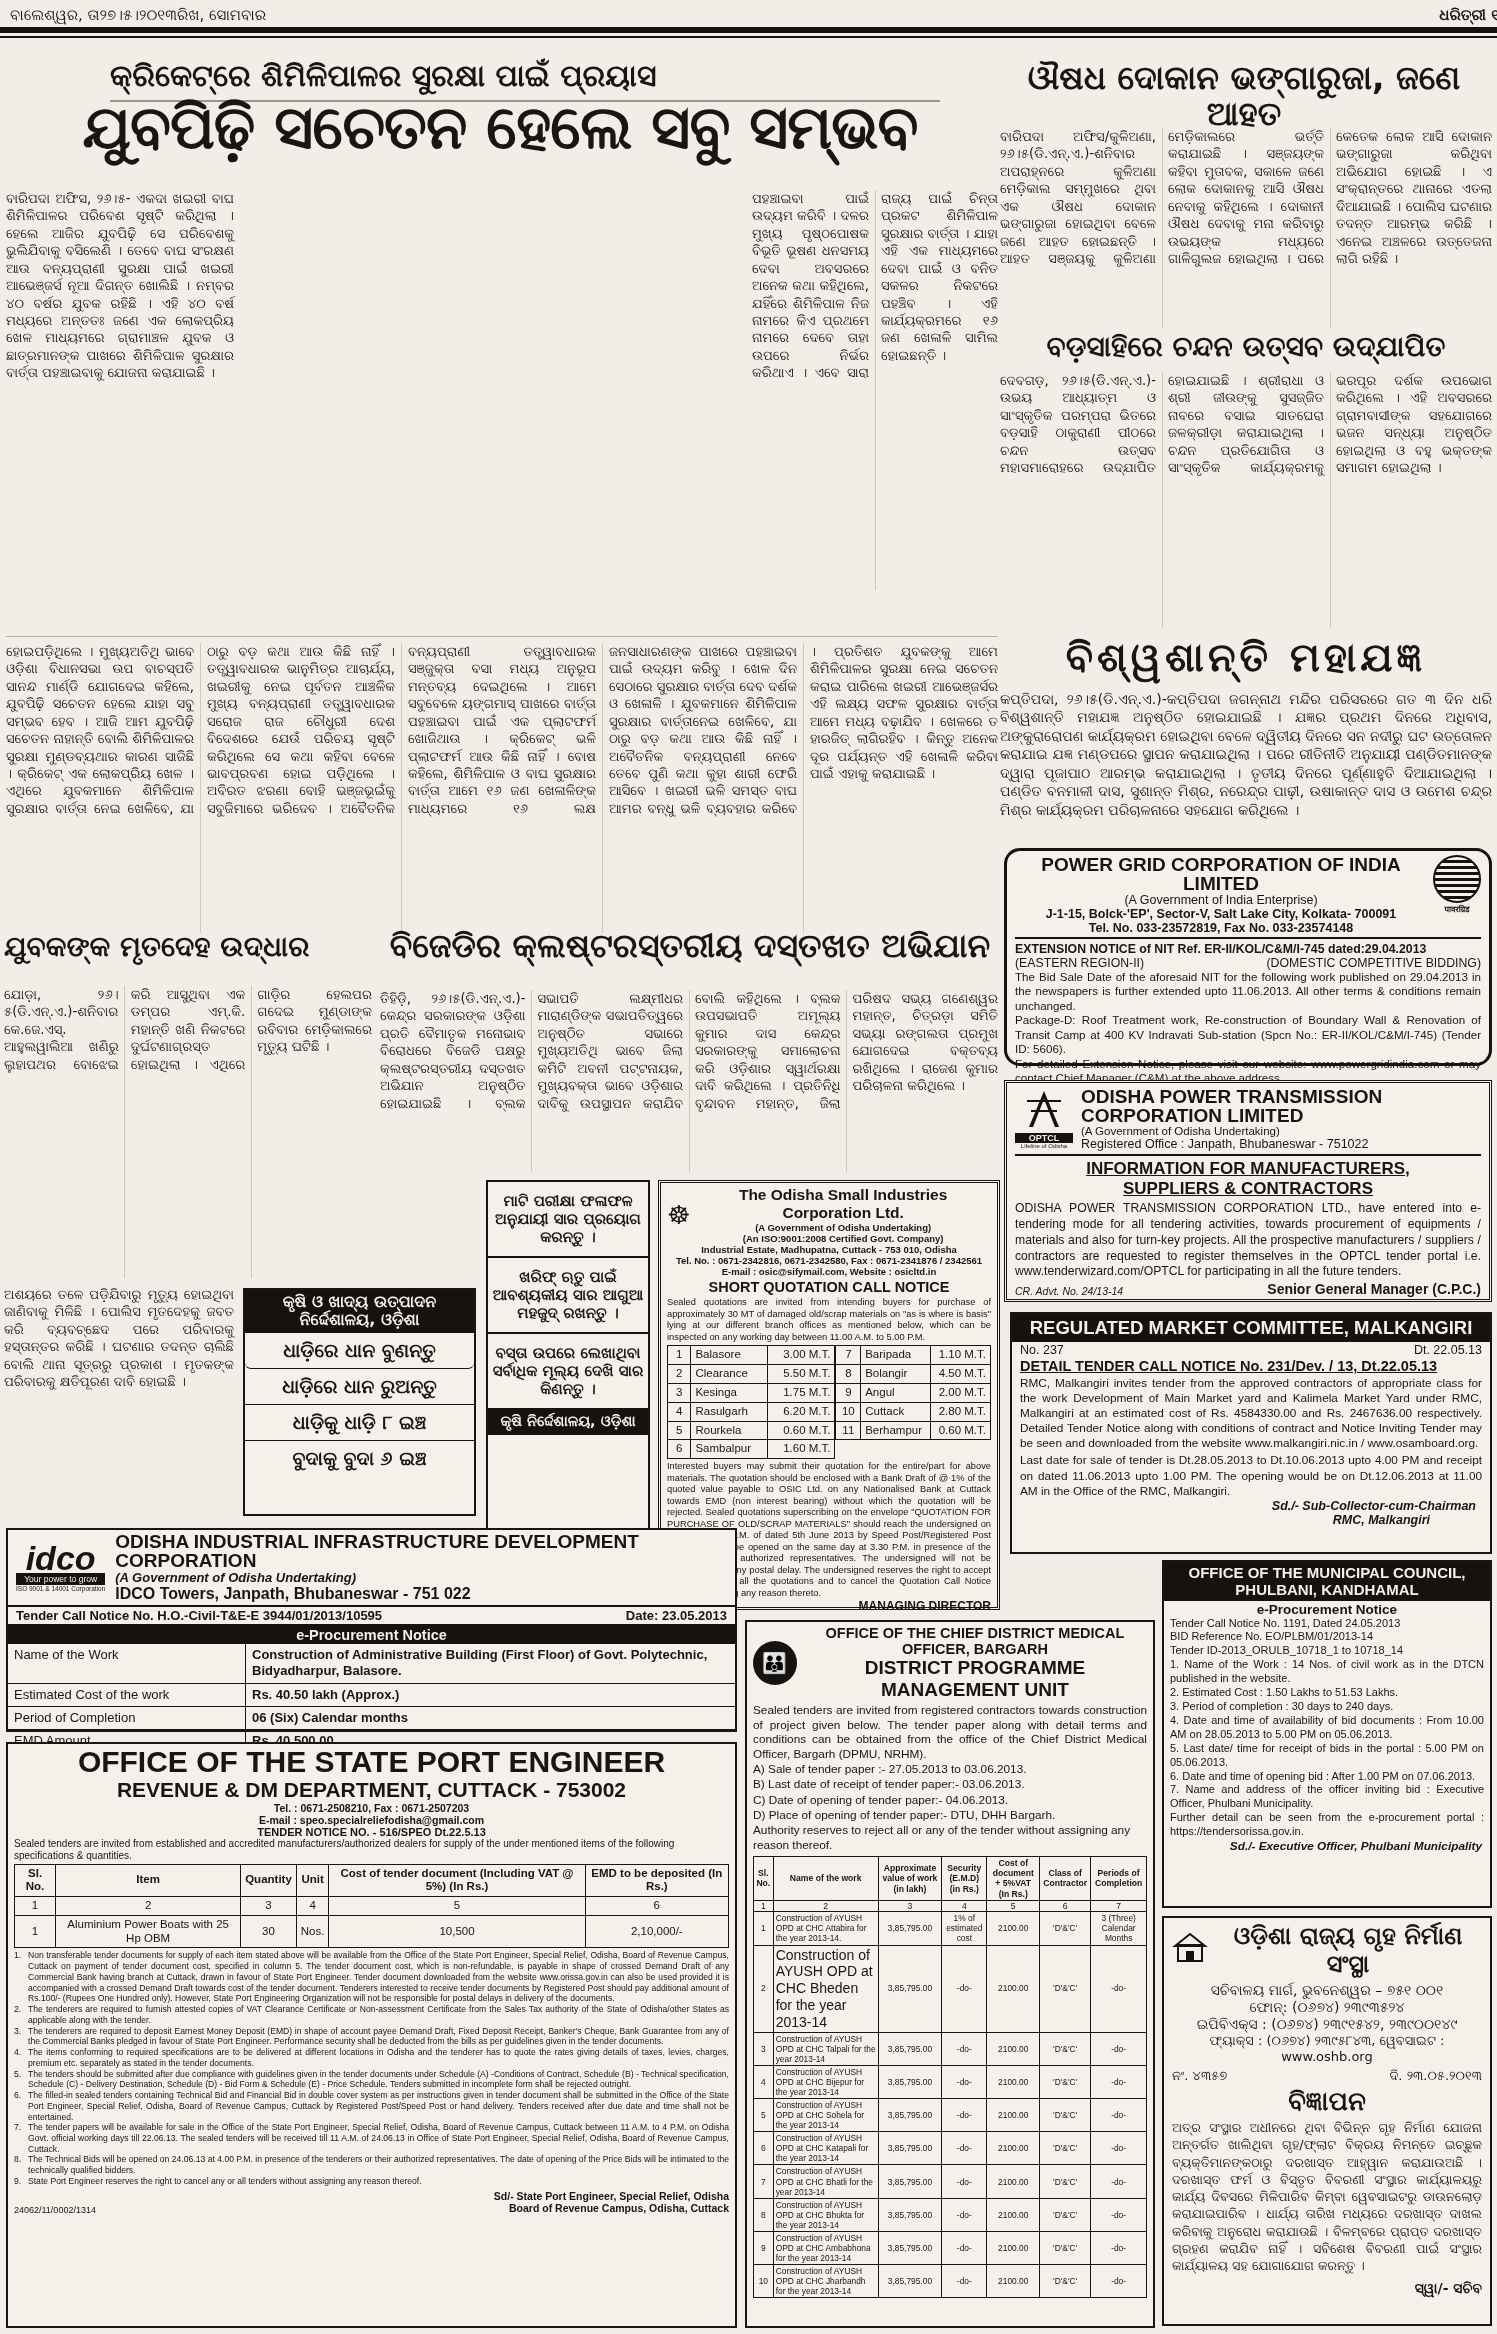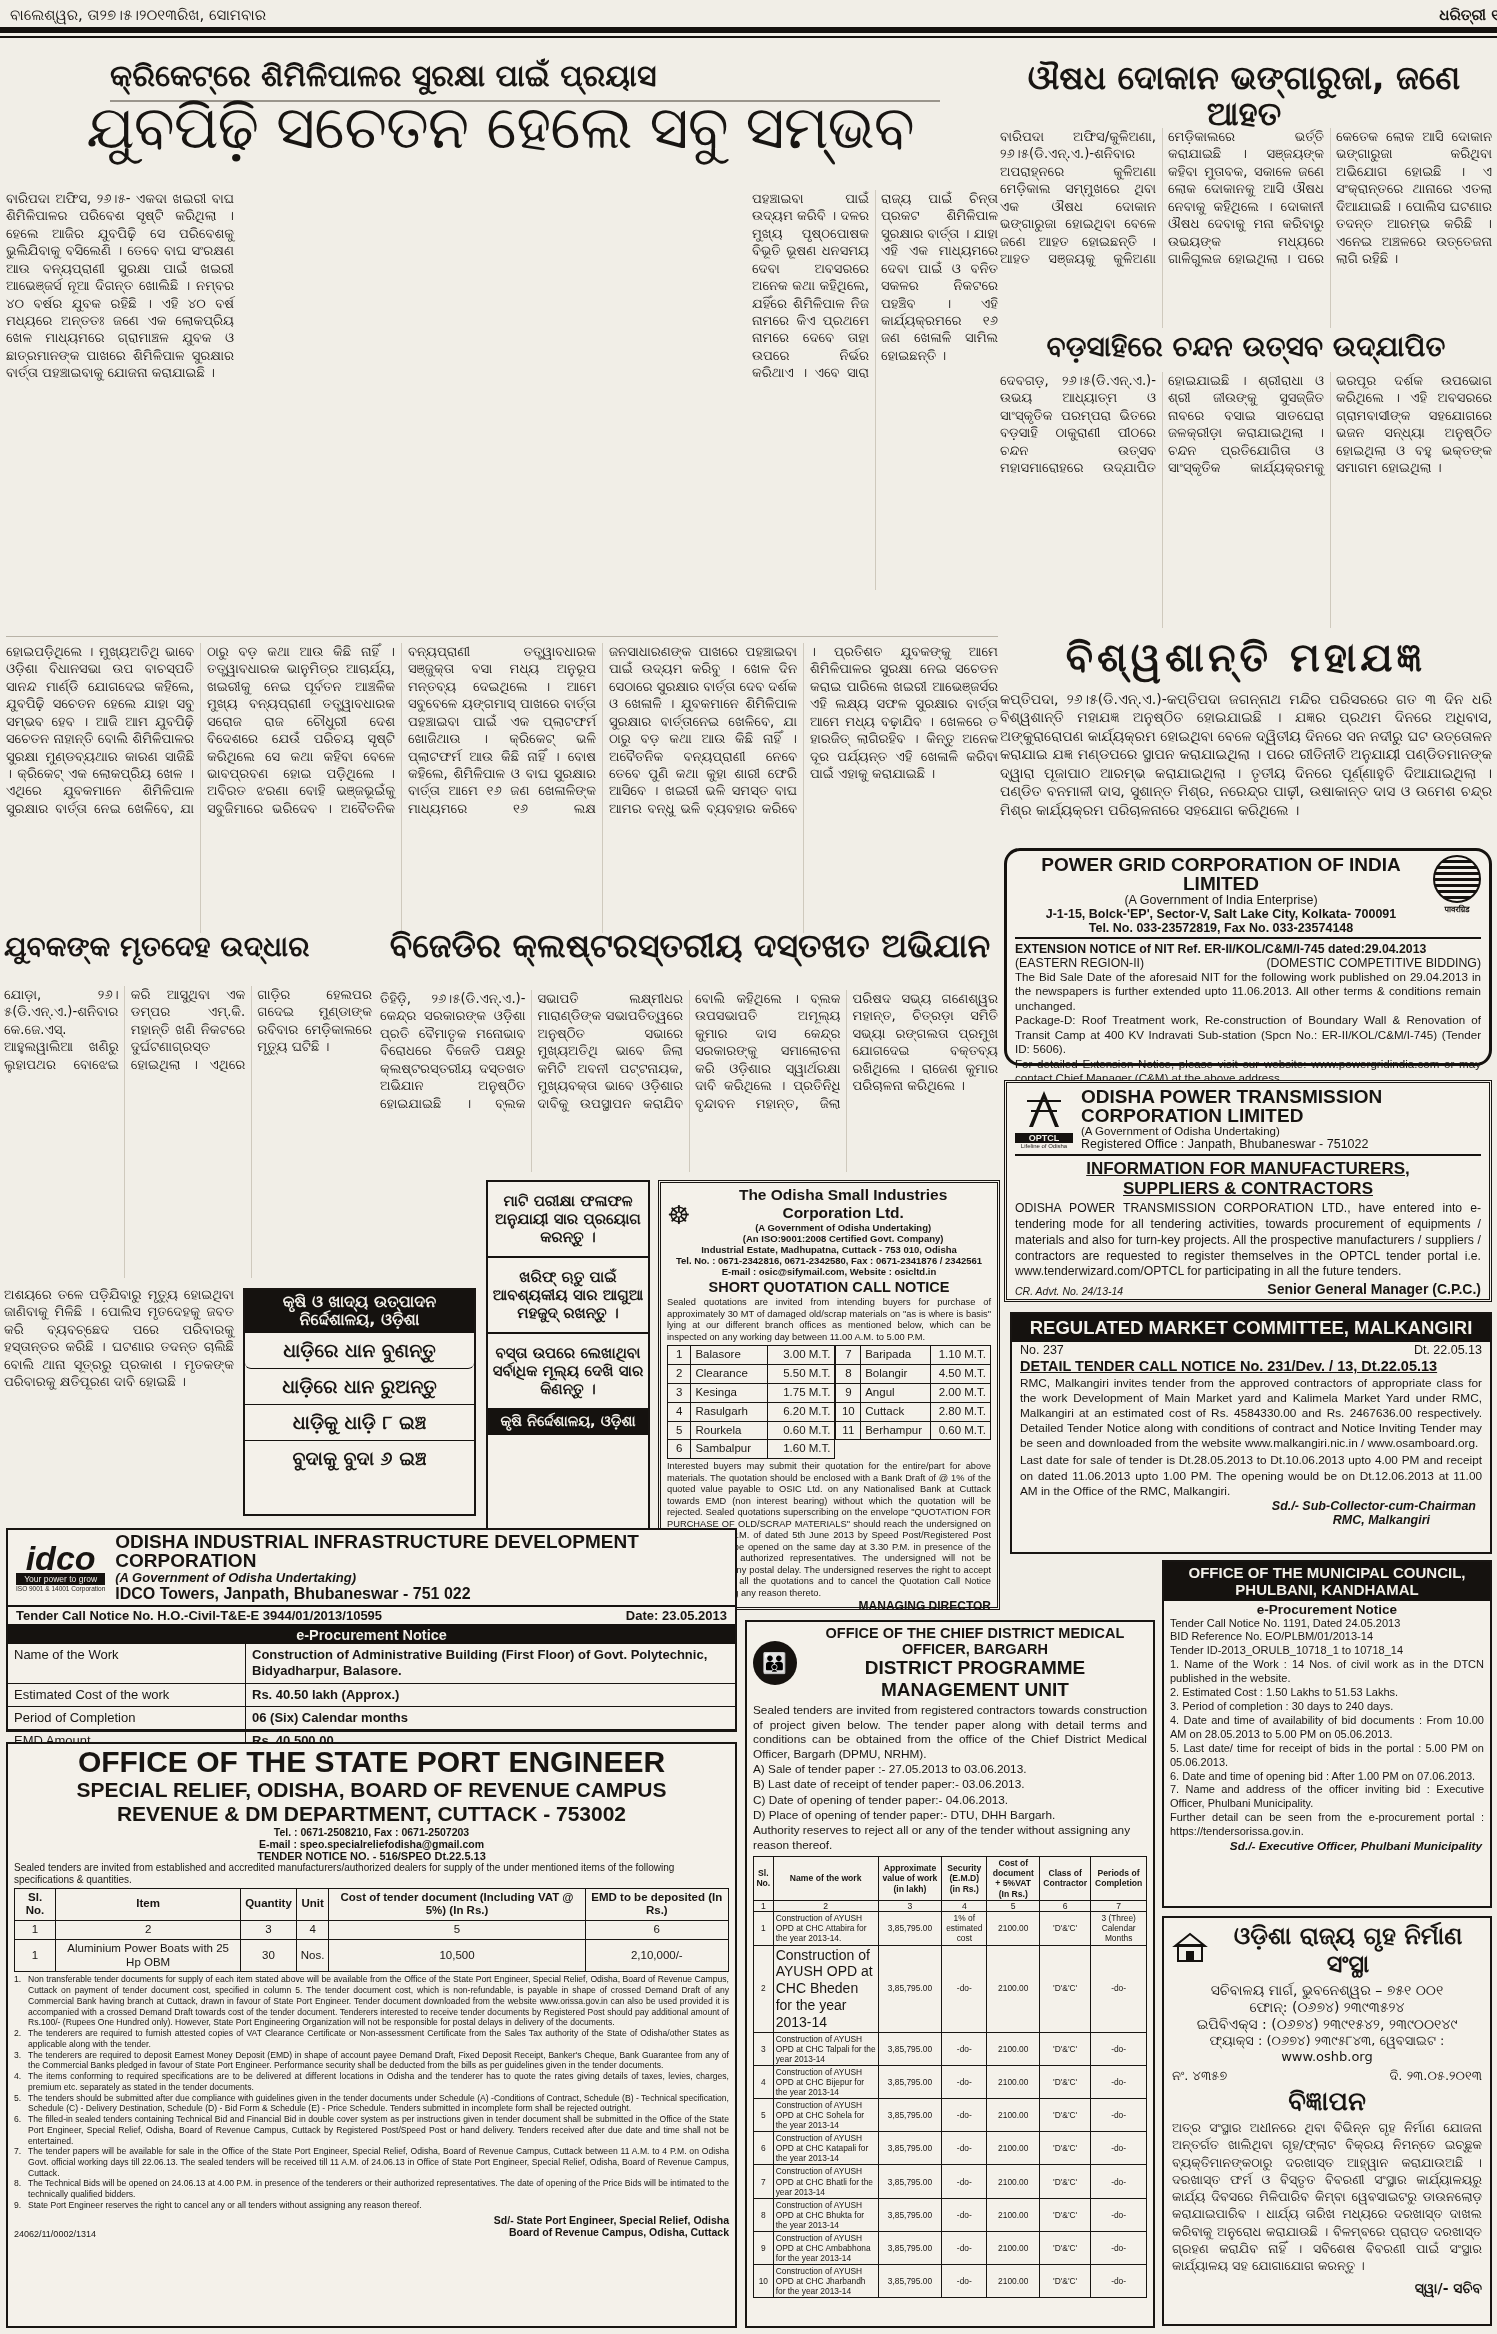--- a/index.html
+++ b/index.html
@@ -11,21 +11,21 @@
   .ctr{text-align:center;}
   .b{font-weight:bold;}
   .i{font-style:italic;}
   .box{border:2px solid #181512;background:#f4f1ea;}
   .dbox{border:3px double #181512;background:#f4f1ea;}
   .blackbar{background:#15120f;color:#f4f1ea;}
   .masthead{display:flex;justify-content:space-between;align-items:flex-end;
             font-size:15px;padding:0 10px 3px 10px;border-bottom:6px solid #15120f;
             box-shadow:0 3px 0 #f1eee7,0 5px 0 #15120f;}
   .kicker{font-size:30px;font-weight:bold;text-align:left;border-bottom:2px solid #9a958c;padding-bottom:6px;}
-  .headline-xl{font-size:60px;font-weight:normal;line-height:1.05;text-align:center;letter-spacing:-1px;}
+  .headline-xl{font-size:60px;font-weight:bold;line-height:1.05;text-align:center;letter-spacing:-1px;}
   .headline-lg{font-size:33px;font-weight:bold;line-height:1.1;}
   .headline-md{font-size:28px;font-weight:bold;line-height:1.1;}
   .body-sm{font-size:13.2px;line-height:1.32;}
   .cols2{column-count:2;column-gap:12px;column-rule:1px solid #cfc9bd;}
   .cols3{column-count:3;column-gap:12px;column-rule:1px solid #cfc9bd;}
   .cols4{column-count:4;column-gap:12px;column-rule:1px solid #cfc9bd;}
   .cols5{column-count:5;column-gap:13px;column-rule:1px solid #cfc9bd;}
   table{border-collapse:collapse;}
   .t td,.t th{border:1.5px solid #181512;padding:2px 4px;font-size:11.5px;line-height:1.2;}
   .photo{background:
@@ -329,21 +329,20 @@
       <span>The authority reserves right to cancel any or all bids without assigning any reason thereof.</span>
     </div>
     <div class="sig" style="font-size:11.5px;padding:0 30px;line-height:1.15;">
       <div>Sd/-</div>
       <div>Chief General Manager (Civil), IDCO, Bhubaneswar</div>
     </div>
   </div>
 
   <div class="abs box" style="left:6px;top:1742px;width:731px;height:586px;padding:2px 6px;box-sizing:border-box;">
     <div class="ctr b" style="font-size:30px;line-height:1.05;">OFFICE OF THE STATE PORT ENGINEER</div>
-    <div class="ctr b" style="font-size:21px;">SPECIAL RELIEF, ODISHA, BOARD OF REVENUE CAMPUS</div>
     <div class="ctr b" style="font-size:21px;">REVENUE &amp; DM DEPARTMENT, CUTTACK - 753002</div>
     <div class="ctr b" style="font-size:10.5px;">Tel. : 0671-2508210, Fax : 0671-2507203</div>
     <div class="ctr b" style="font-size:10.5px;">E-mail : speo.specialreliefodisha@gmail.com</div>
     <div class="ctr b" style="font-size:11px;">TENDER NOTICE NO. - 516/SPEO     Dt.22.5.13</div>
     <div style="font-size:10px;line-height:1.2;">Sealed tenders are invited from established and accredited manufacturers/authorized dealers for supply of the under mentioned items of the following specifications &amp; quantities.</div>
     <table class="t" style="width:100%;margin:2px 0;">
       <thead>
         <tr>
 
         <th>Sl. No.</th>

